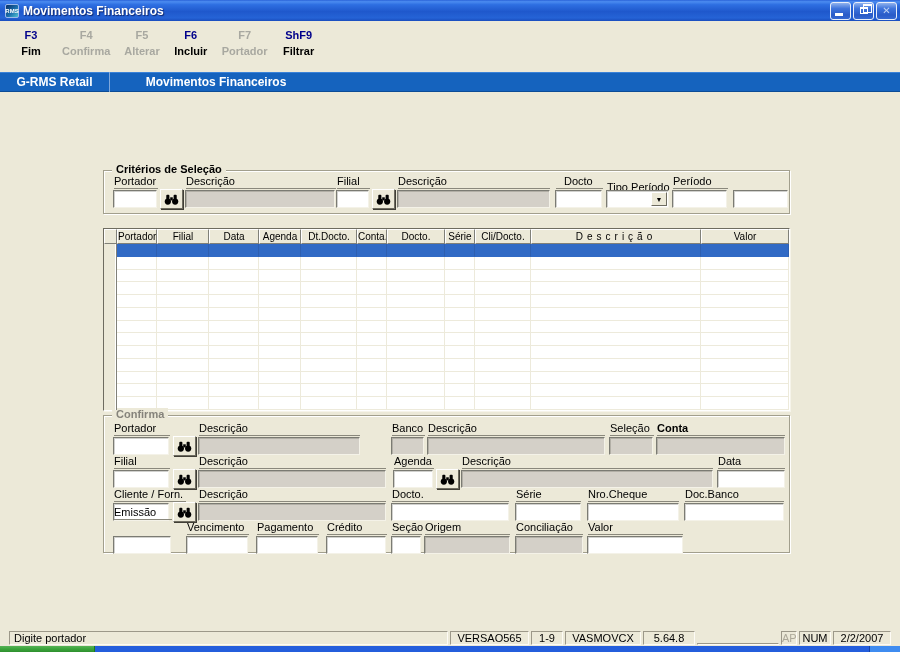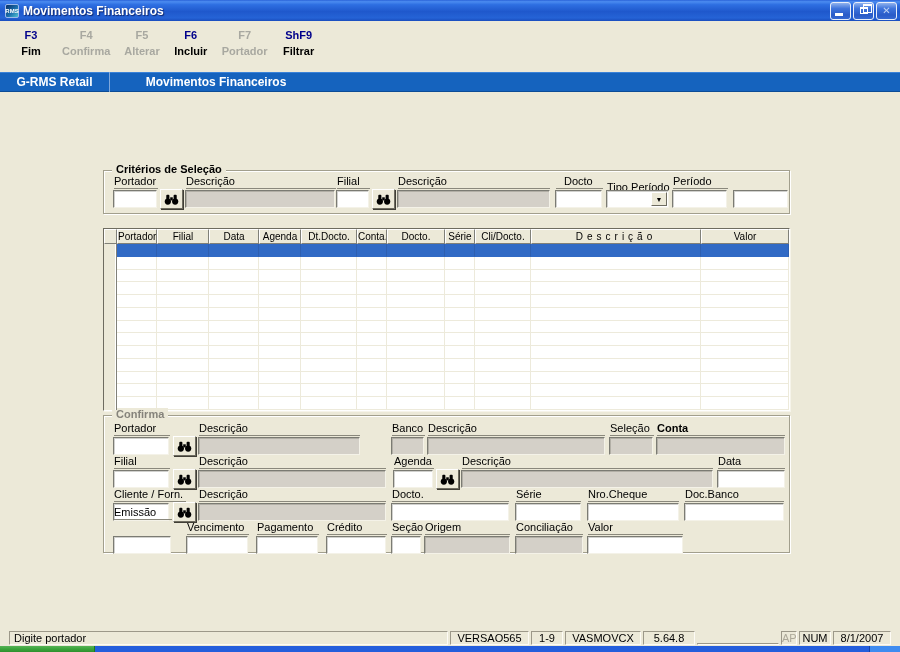--- a/index.html
+++ b/index.html
@@ -473,19 +473,19 @@
 
 <div class="statusbar">
   <div class="sp msg">Digite portador</div>
   <div class="sp center" style="width:79px;">VERSAO565</div>
   <div class="sp center" style="width:32px;">1-9</div>
   <div class="sp center" style="width:76px;">VASMOVCX</div>
   <div class="sp center" style="width:52px;">5.64.8</div>
   <div class="sp" style="width:82px;"></div>
   <div class="sp center dim" style="width:16px;">CAPS</div>
   <div class="sp center" style="width:32px;">NUM</div>
-  <div class="sp center" style="width:58px;">8/1/2007</div>
+  <div class="sp center" style="width:58px;">2/2/2007</div>
 </div>
 
 <div class="taskbar">
   <div class="tb-start"></div>
   <div class="tb-tray"></div>
 </div>
 
 </body></html>

